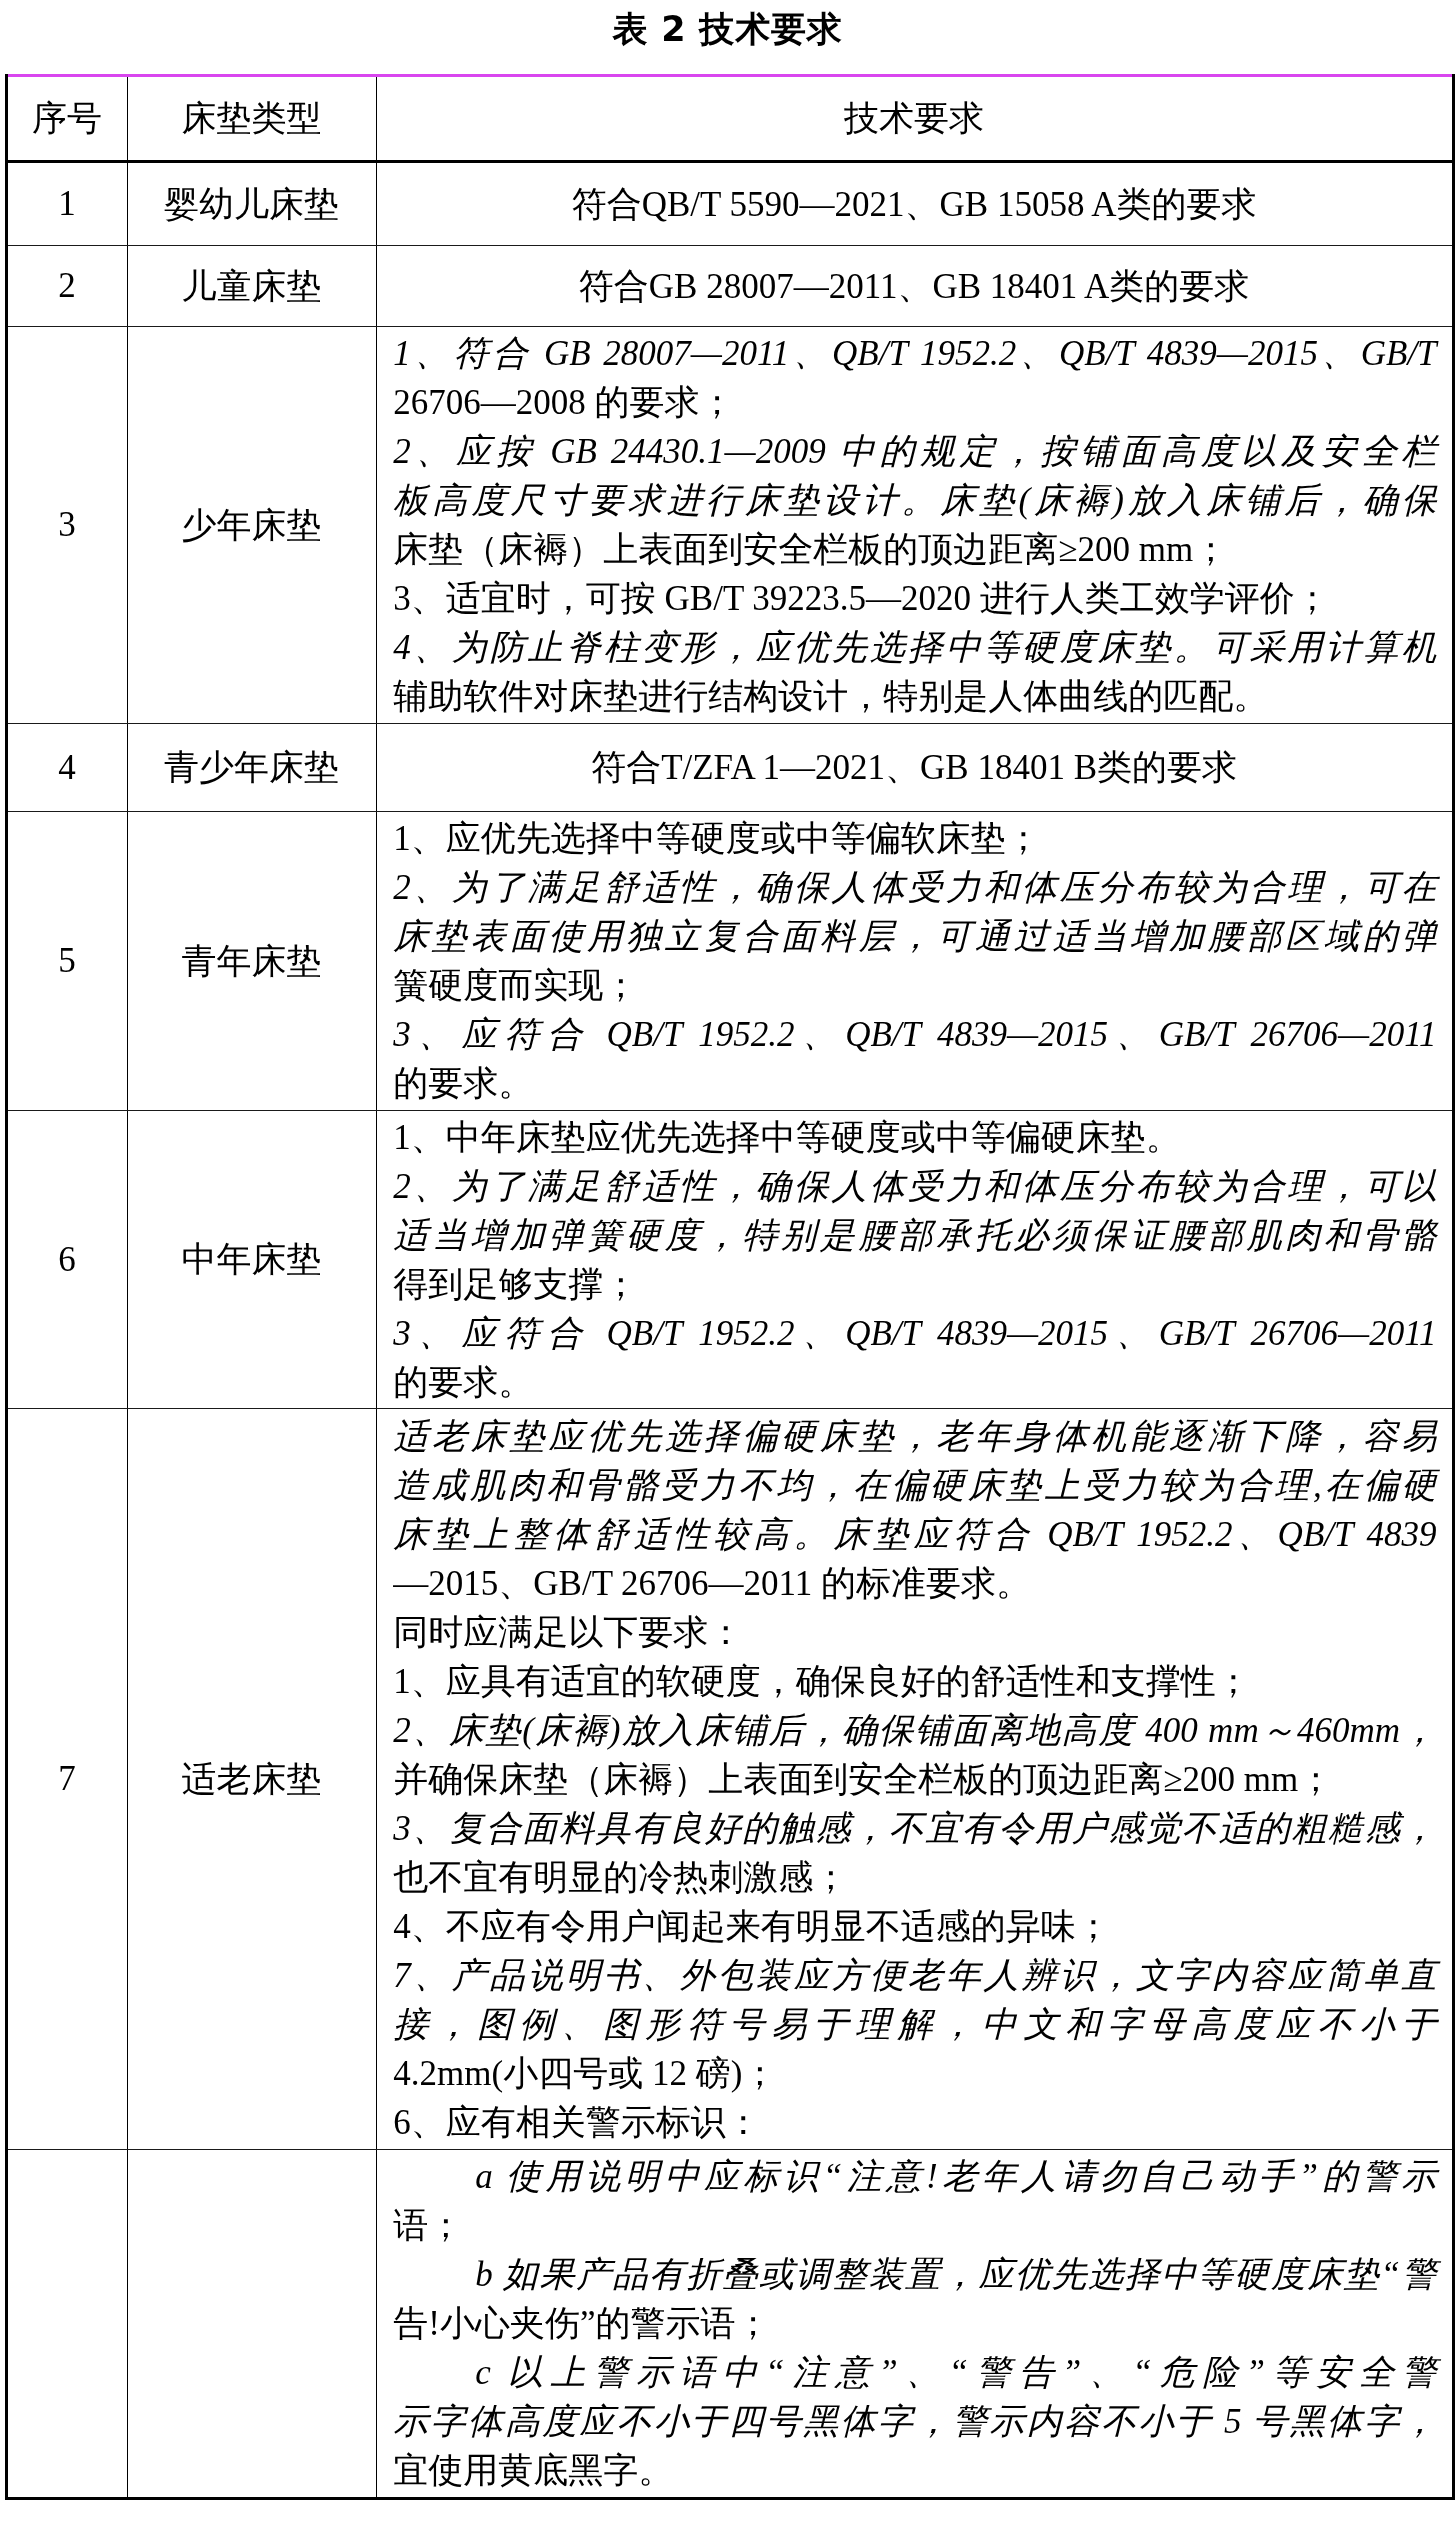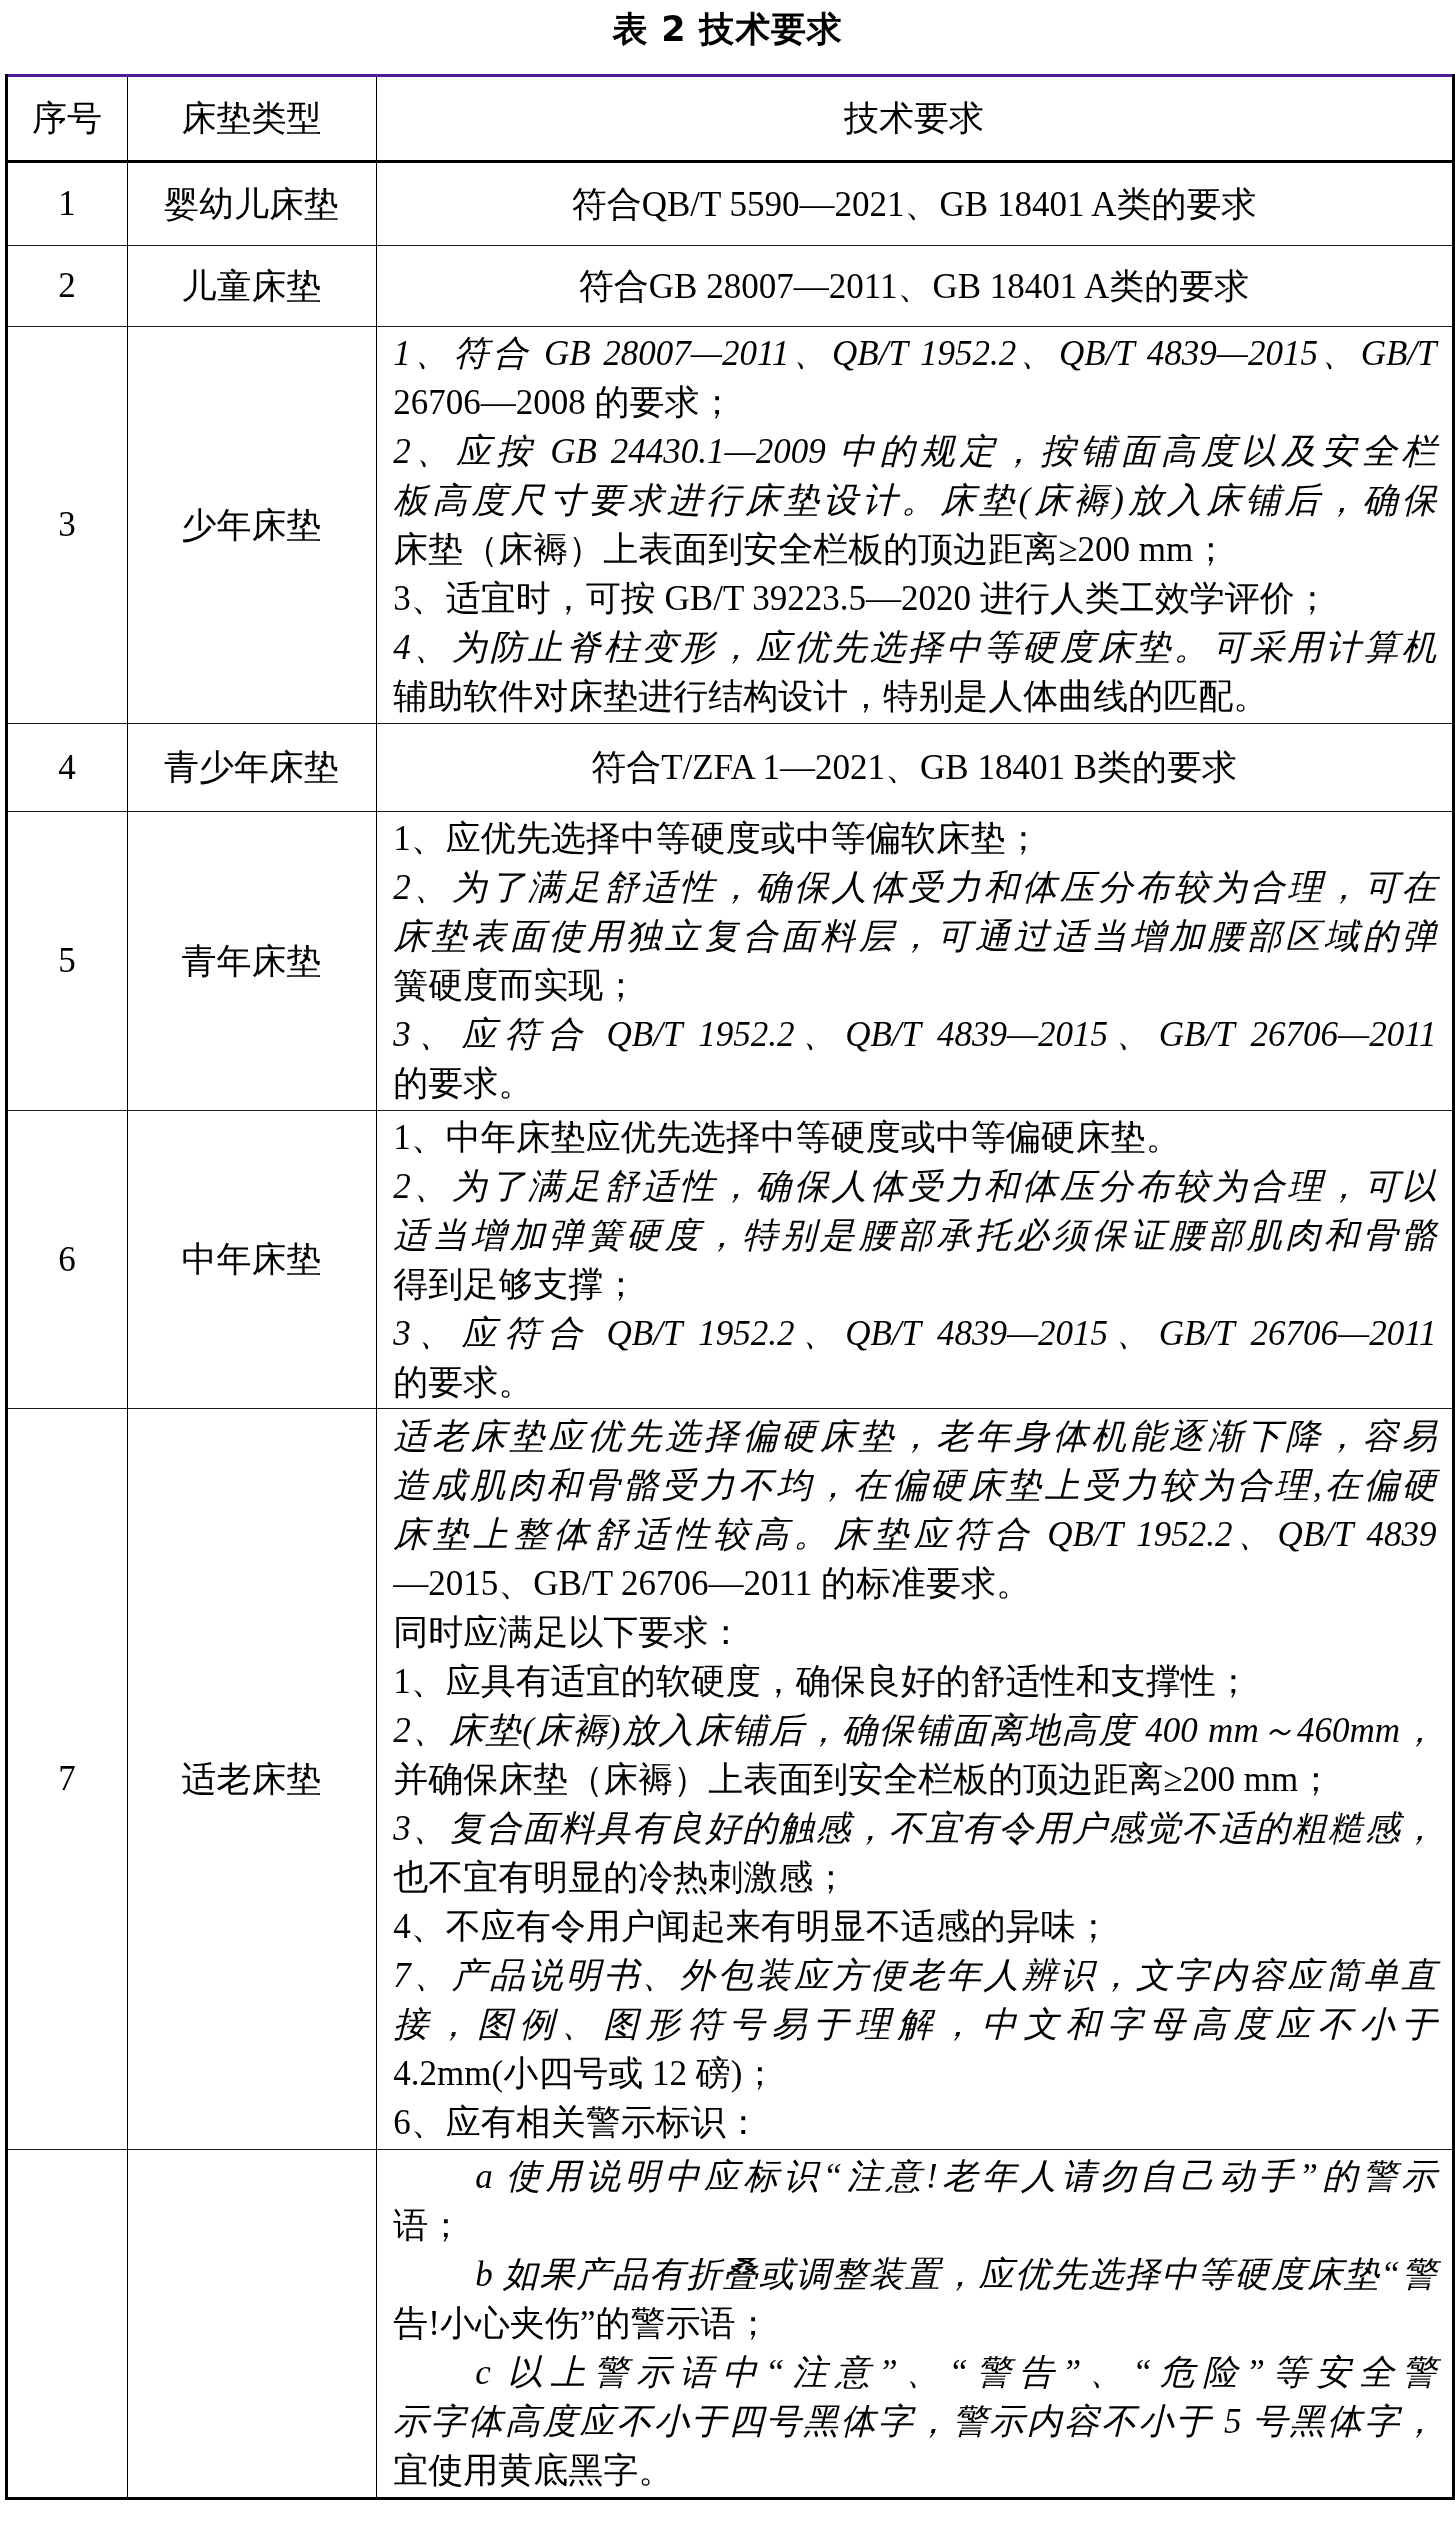--- a/index.html
+++ b/index.html
@@ -28,21 +28,21 @@
     font-size: 35px;
     letter-spacing: 0.8px;
   }
   table.req-table {
     position: absolute;
     left: 4.6px;
     top: 74px;
     width: 1447px;
     border-collapse: collapse;
     table-layout: fixed;
-    border: 3px solid #4c1d95;
+    border: 3px solid #d946ef;
   }
   table.req-table td, table.req-table th {
     border-left: 1.5px solid #000000;
     border-right: 1.5px solid #000000;
     border-top: 1.5px solid #1a1a1a;
     border-bottom: 1.5px solid #1a1a1a;
     padding: 0;
     font-size: 35px;
     font-weight: normal;
     vertical-align: middle;
@@ -91,21 +91,21 @@
   <tbody>
       <tr class="header-row" style="height:86px">
     <th class="col-idx">序号</th>
     <th class="col-type">床垫类型</th>
     <th class="col-req">技术要求</th>
   </tr>
 
   <tr style="height:84px">
     <td class="col-idx">1</td>
     <td class="col-type">婴幼儿床垫</td>
-    <td class="col-req">符合QB/T 5590—2021、GB 18401 A类的要求</td>
+    <td class="col-req">符合QB/T 5590—2021、GB 15058 A类的要求</td>
   </tr>
 
   <tr style="height:81px">
     <td class="col-idx">2</td>
     <td class="col-type">儿童床垫</td>
     <td class="col-req">符合GB 28007—2011、GB 18401 A类的要求</td>
   </tr>
 
   <tr style="height:397px">
     <td class="col-idx">3</td>

